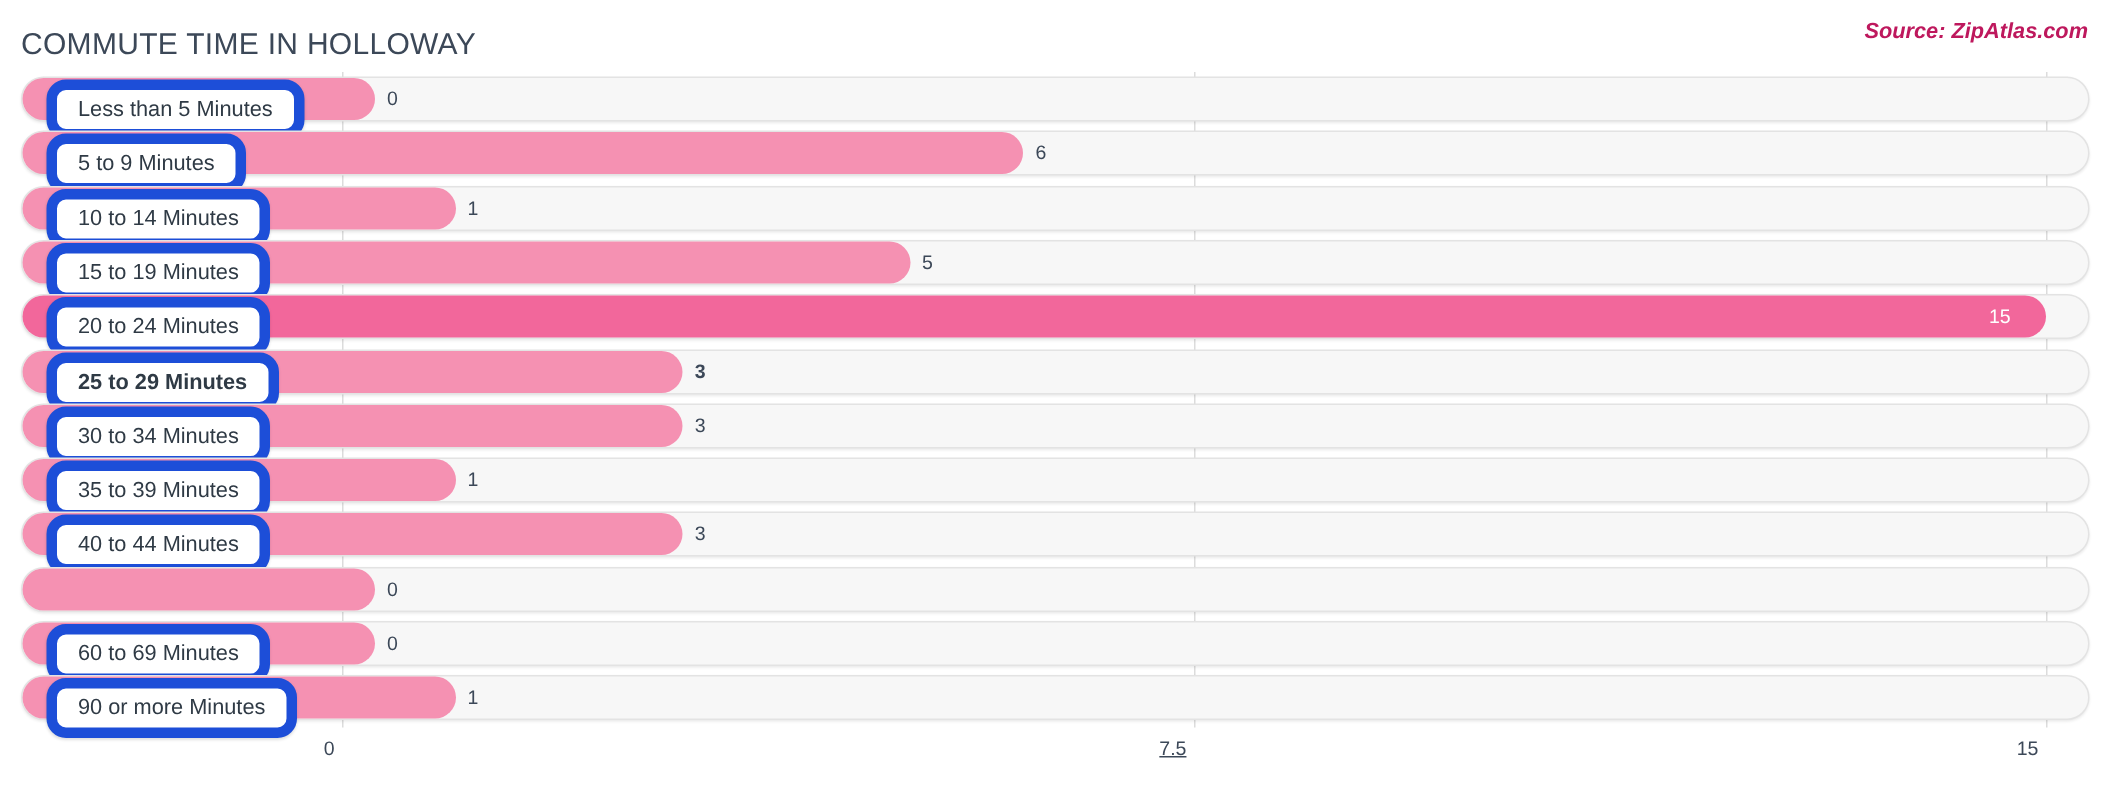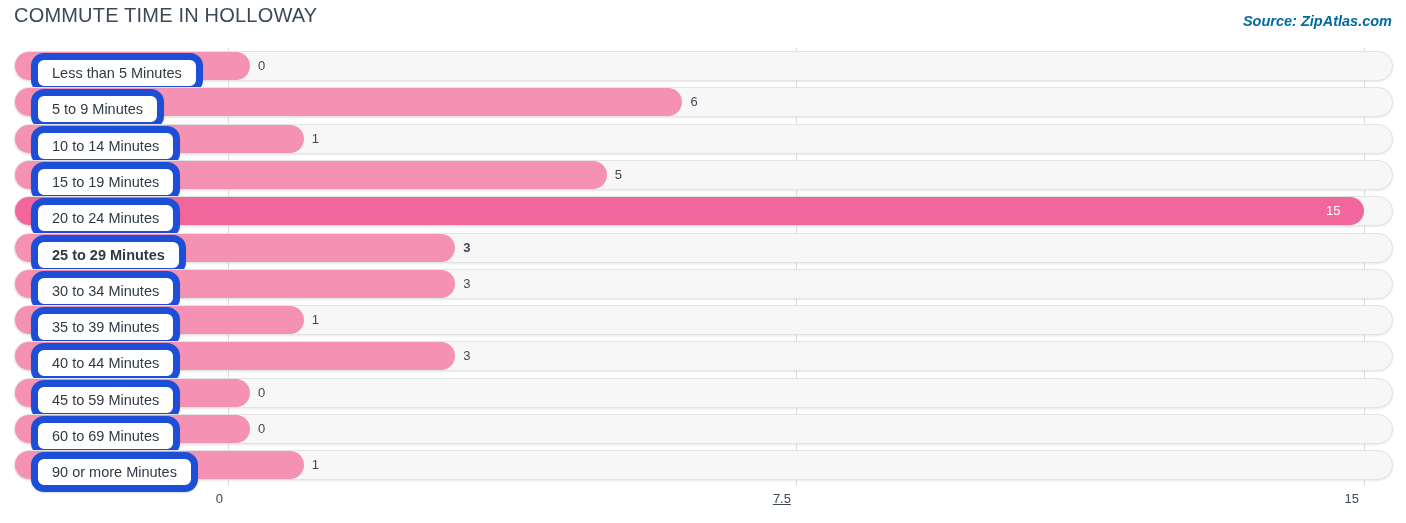--- a/index.html
+++ b/index.html
@@ -12,35 +12,35 @@
     height: 523px;
     font-family: "Liberation Sans", sans-serif;
     position: relative;
     overflow: hidden;
   }
 
   
   #chart-title {
     position: absolute;
     left: 14px;
-    top: 4px;
+    top: 19px;
     font-size: 20px;
     font-weight: 400;
     color: #3c4858;
     letter-spacing: 0.2px;
     white-space: nowrap;
   }
   #chart-source {
     position: absolute;
     right: 14px;
     top: 13px;
     font-size: 14.5px;
     font-style: italic;
     font-weight: bold;
-    color: #0369a1;
+    color: #be185d;
     white-space: nowrap;
   }
 
   
   #plot {
     position: absolute;
     left: 0;
     top: 48px;
     width: 1406px;
     height: 437px;
@@ -200,21 +200,20 @@
       </div>
       <div class="row" style="top: 293.4px;">
         <div class="track"></div>
         <div class="bar" style="width: 440.19px;"></div>
         <div class="label-pill">40 to 44 Minutes</div>
         <div class="value" style="left: 449.19px;">3</div>
       </div>
       <div class="row" style="top: 329.7px;">
         <div class="track"></div>
         <div class="bar" style="width: 235px;"></div>
-        <div class="label-pill">45 to 59 Minutes</div>
         <div class="value" style="left: 244px;">0</div>
       </div>
       <div class="row" style="top: 366px;">
         <div class="track"></div>
         <div class="bar" style="width: 235px;"></div>
         <div class="label-pill">60 to 69 Minutes</div>
         <div class="value" style="left: 244px;">0</div>
       </div>
       <div class="row" style="top: 402.3px;">
         <div class="track"></div>

